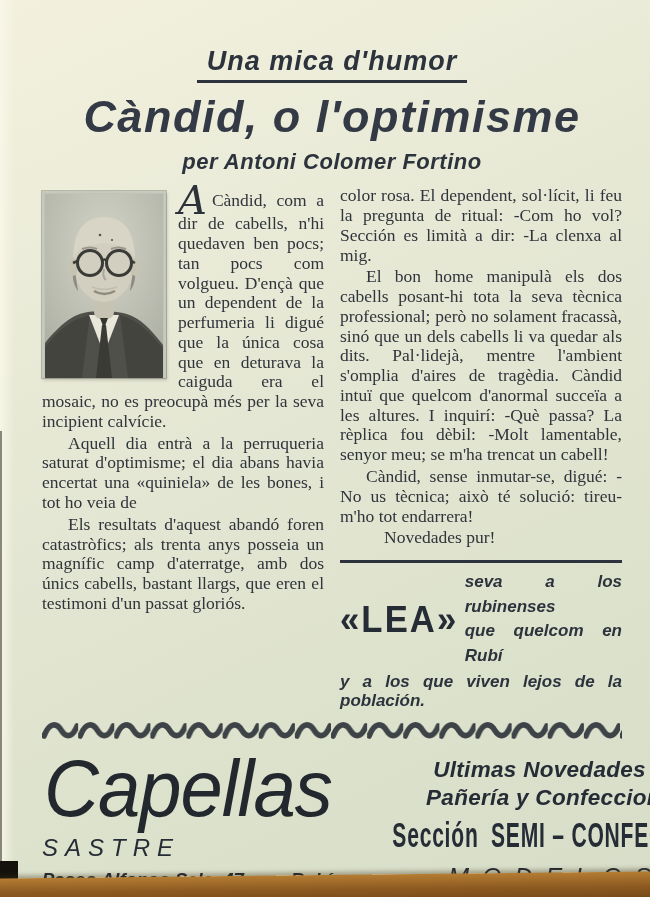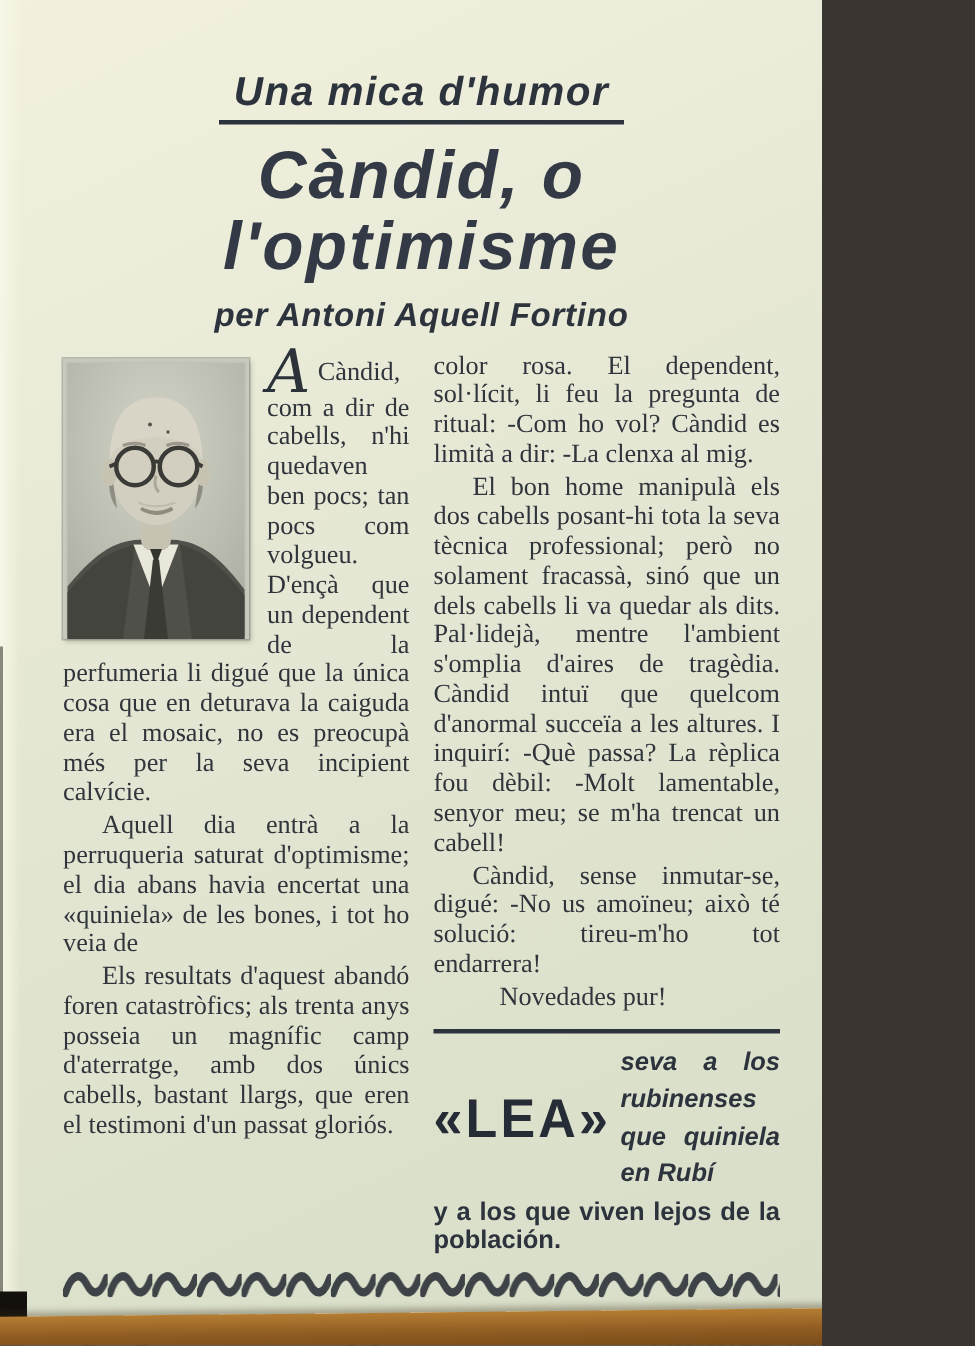--- a/index.html
+++ b/index.html
@@ -1,16 +1,16 @@
 <!DOCTYPE html>
 <html><head>
 <meta charset="utf-8">
 <style>
   html,body{margin:0;padding:0;background:#3a3530;}
-  .scan{position:relative;width:548px;height:897px;overflow:hidden;
+  .scan{position:relative;width:650px;height:897px;overflow:hidden;
         background:linear-gradient(155deg,#f3f1de 0%,#ebecd9 22%,#e3e6d2 48%,#dde2cd 72%,#d7ddc8 100%);
         font-family:"Liberation Sans",sans-serif;color:#2e343c;}
   
   .edge-left{position:absolute;left:0;top:0;bottom:22px;width:14px;
              background:linear-gradient(90deg,#f8f6e6 0%,rgba(248,246,230,0) 100%);}
   .edge-line{position:absolute;left:0;top:48%;bottom:16px;width:2px;background:rgba(25,25,18,.5);}
   .desk-black{position:absolute;left:0;bottom:0;width:18px;height:36px;background:#14110d;}
   .desk{position:absolute;left:-10px;right:-10px;bottom:-8px;height:30px;
         background:linear-gradient(#b57d33 0%,#8f5c22 45%,#6e4514 100%);
         transform:rotate(-0.6deg);box-shadow:0 -3px 4px rgba(60,45,20,.35);}
@@ -40,21 +40,21 @@
            line-height:.7;display:inline-block;vertical-align:-8px;margin-right:5px;color:#2c323a;}
 
   
   .lea{margin-top:12px;border-top:3px solid #2d333d;padding-top:7px;
        font-family:"Liberation Sans",sans-serif;}
   .lea-row{display:flex;align-items:center;gap:12px;}
   .lea-brand{font-weight:700;font-size:33px;letter-spacing:2px;color:#262c35;white-space:nowrap;
              transform:scale(1.05,1.1);transform-origin:left center;}
   .lea-lines{flex:1;font-style:italic;font-weight:700;font-size:17px;line-height:1.45;
              color:#2d333d;text-align:justify;}
-  .lea-l3{font-weight:700;font-size:17px;color:#2d333d;margin-top:3px;}
+  .lea-l3{font-style:italic;font-weight:700;font-size:17px;color:#2d333d;margin-top:3px;}
 
   
   .divider{margin-top:10px;height:24px;}
   .divider svg{display:block;width:100%;height:24px;opacity:.92;}
 
   
   .ads{display:flex;gap:14px;margin-top:4px;align-items:flex-start;}
   .ad-left{width:308px;}
   .brand{font-style:italic;font-size:76px;font-weight:400;letter-spacing:-1px;
          color:#23282f;line-height:1.02;margin-left:2px;transform:scale(1,1.05);transform-origin:left top;}
@@ -76,21 +76,21 @@
 <div class="scan">
   <div class="edge-left"></div>
   <div class="edge-line"></div>
 
   <div class="content">
 
     <div class="kicker-wrap">
       <span class="kicker">Una mica d'humor</span>
     </div>
     <div class="title">Càndid, o l'optimisme</div>
-    <div class="byline">per Antoni Aquell Fortino</div>
+    <div class="byline">per Antoni Colomer Fortino</div>
 
     <div class="article">
       <div class="col">
         <div class="photo">
           <svg viewBox="0 0 124 187" preserveAspectRatio="none">
             <rect x="0" y="0" width="124" height="187" fill="#c6c9be"></rect>
             <rect x="2" y="2" width="120" height="183" fill="#c0c3b6"></rect>
             <radialGradient id="bgg" cx="50%" cy="30%" r="80%">
               <stop offset="0%" stop-color="#d3d4c8"></stop>
                 <stop offset="100%" stop-color="#a9ada0"></stop>
@@ -132,31 +132,31 @@
             <circle cx="58" cy="44" r="1.3" fill="#55544c"></circle>
             <circle cx="70" cy="49" r="1.1" fill="#55544c"></circle>
           </svg>
         </div>
         <p><span class="dropcap">A</span><span>Càndid, com a dir de cabells, n'hi quedaven ben pocs; tan pocs com volgueu. D'ençà que un dependent de la perfumeria li digué que la única cosa que en deturava la caiguda era el mosaic, no es preocupà més per la seva incipient calvície.</span></p>
         <p class="ind">Aquell dia entrà a la perruqueria saturat d'optimisme; el dia abans havia encertat una «quiniela» de les bones, i tot ho veia de</p>
         <p class="ind">Els resultats d'aquest abandó foren catastròfics; als trenta anys posseia un magnífic camp d'aterratge, amb dos únics cabells, bastant llargs, que eren el testimoni d'un passat gloriós.</p>
       </div>
 
       <div class="col">
-        <p>color rosa. El dependent, sol·lícit, li feu la pregunta de ritual: -Com ho vol? Càndid es limità a dir: -La clenxa al mig.</p>
+        <p>color rosa. El dependent, sol·lícit, li feu la pregunta de ritual: -Com ho vol? Sección es limità a dir: -La clenxa al mig.</p>
         <p class="ind">El bon home manipulà els dos cabells posant-hi tota la seva tècnica professional; però no solament fracassà, sinó que un dels cabells li va quedar als dits. Pal·lidejà, mentre l'ambient s'omplia d'aires de tragèdia. Càndid intuï que quelcom d'anormal succeïa a les altures. I inquirí: -Què passa? La rèplica fou dèbil: -Molt lamentable, senyor meu; se m'ha trencat un cabell!</p>
-        <p class="ind">Càndid, sense inmutar-se, digué: -No us amoïneu; això té solució: tireu-m'ho tot endarrera!</p>
+        <p class="ind">Càndid, sense inmutar-se, digué: -No us tècnica; això té solució: tireu-m'ho tot endarrera!</p>
         <p class="ind2">Novedades pur!</p>
 
         <div class="lea">
           <div class="lea-row">
             <div class="lea-brand">«LEA»</div>
             <div class="lea-lines">
               <div>seva a los rubinenses</div>
-              <div>que quiniela en Rubí</div>
+              <div>que quelcom en Rubí</div>
             </div>
           </div>
           <div class="lea-l3">y a los que viven lejos de la población.</div>
         </div>
       </div>
     </div>
 
     <div class="divider">
       <svg viewBox="0 0 578 24" preserveAspectRatio="none">
         <defs>

